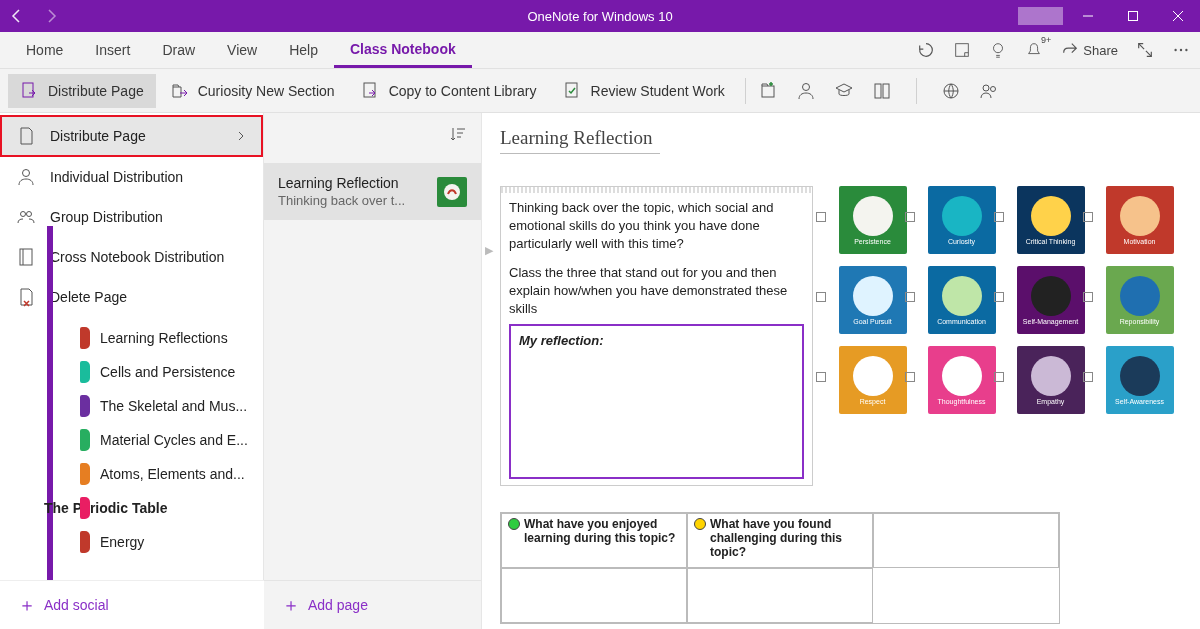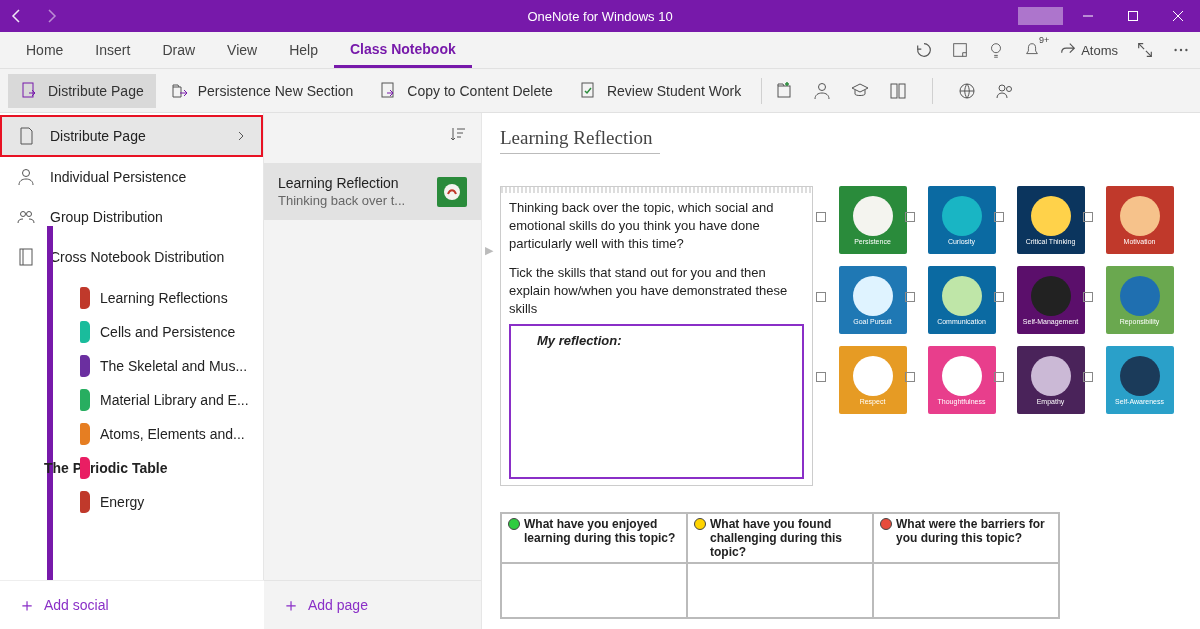--- a/index.html
+++ b/index.html
@@ -43,21 +43,21 @@
   .pagecard .badge svg { width:20px; height:20px;}
   .pagelist .addrow2 { display:flex; align-items:center; gap:8px; padding:12px 18px; color:#8a2fc7; font-size:14px; position:absolute; bottom:0; left:0; right:0; background:#f3f3f3; border-top:1px solid #e4e4e4;}
   .content { flex:1; padding:14px 18px; overflow:auto;}
   .pagetitle { font-size:19px; font-family:"Segoe UI Light","Segoe UI"; color:#444; border-bottom:1px solid #bbb; padding-bottom:4px; display:inline-block; min-width:160px;}
   .bodywrap { display:flex; gap:5px; margin-top:32px;}
   .leftbody { width:317px;}
   .qbox { border:1px solid #ccc; padding:6px 8px; font-size:13px; line-height:1.4; position:relative;}
   .qbox .handle { height:6px; background:repeating-linear-gradient(90deg,#ddd,#ddd 2px,#fff 2px,#fff 4px); margin:-6px -8px 6px -8px;}
   .tri { position:absolute; left:-16px; top:56px; color:#bbb; font-size:11px;}
   .reflect { margin-top:6px; border:2px solid #8a2fc7; height:155px; padding:6px 8px;}
-  .reflect .rh { font-weight:700; font-style:italic;margin-left:18px;}
+  .reflect .rh { font-weight:700; font-style:italic;}
   .skillgrid { display:grid; grid-template-columns:repeat(4, 85px); grid-auto-rows:76px; gap:4px; margin-left:12px;}
   .skill { position:relative; display:flex; flex-direction:column; align-items:center; justify-content:flex-start;}
   .skill .card { width:68px; height:68px; border-radius:2px; display:flex; flex-direction:column; align-items:center; justify-content:center; color:#fff; font-size:7px; padding-bottom:2px;}
   .skill .card .circ { width:40px; height:40px; border-radius:50%; margin-top:2px; display:flex; align-items:center; justify-content:center;}
   .skill .cb { position:absolute; left:-14px; top:26px; width:10px; height:10px; border:1px solid #888;}
   .questions { display:grid; grid-template-columns:1fr 1fr 1fr; border:1px solid #bbb; margin-top:26px; width:560px;}
   .questions .qh { border:1px solid #bbb; padding:3px 6px; font-size:12px; font-weight:700; display:flex; align-items:flex-start; gap:4px;}
   .questions .qb { border:1px solid #bbb; height:55px;}
   .dot { width:12px; height:12px; border-radius:50%; border:1px solid #444; flex:none; margin-top:1px;}
   svg { display:block;}
@@ -123,21 +123,21 @@
     <div class="bell-wrap">
       <svg class="ic" viewBox="0 0 20 20">
           <path d="M10 3c-3 0-4 2-4 5v3l-2 3h12l-2-3V8c0-3-1-5-4-5z" stroke="#555" fill="none"></path>
         </svg>
       <span class="badge9">9+</span>
     </div>
     <div style="display:flex;align-items:center;gap:4px">
       <svg class="ic" viewBox="0 0 20 20">
           <path d="M12 3l5 5-5 5M17 8H8c-3 0-5 2-5 5" stroke="#555" fill="none" stroke-width="1.3"></path>
         </svg>
-      <span>Atoms</span>
+      <span>Share</span>
     </div>
     <svg class="ic" viewBox="0 0 20 20">
         <path d="M3 8V3h5M17 12v5h-5" stroke="#555" fill="none" stroke-width="1.3"></path>
         <path d="M3 3l6 6M17 17l-6-6" stroke="#555" stroke-width="1.3"></path>
       </svg>
     <svg class="ic" viewBox="0 0 20 20">
         <circle cx="4" cy="10" r="1.3" fill="#555"></circle>
         <circle cx="10" cy="10" r="1.3" fill="#555"></circle>
         <circle cx="16" cy="10" r="1.3" fill="#555"></circle>
       </svg>
@@ -150,28 +150,28 @@
         <rect x="3" y="2" width="10" height="14" stroke="#7719aa" fill="none"></rect>
         <path d="M9 12l5 0M12 9l3 3-3 3" stroke="#7719aa" fill="none"></path>
       </svg>
     <span>Distribute Page</span>
   </div>
   <div class="tbtn">
     <svg width="20" height="20" viewBox="0 0 20 20">
         <path d="M3 6h8v10H3zM3 6V4h5l1 2" stroke="#555" fill="none"></path>
         <path d="M10 12h6M14 9l3 3-3 3" stroke="#7719aa" fill="none"></path>
       </svg>
-    <span>Persistence New Section</span>
+    <span>Curiosity New Section</span>
   </div>
   <div class="tbtn">
     <svg width="20" height="20" viewBox="0 0 20 20">
         <rect x="3" y="2" width="11" height="14" stroke="#555" fill="none"></rect>
         <path d="M8 12l5 0M11 9l3 3-3 3" stroke="#7719aa" fill="none"></path>
       </svg>
-    <span>Copy to Content Delete</span>
+    <span>Copy to Content Library</span>
   </div>
   <div class="tbtn">
     <svg width="20" height="20" viewBox="0 0 20 20">
         <rect x="3" y="2" width="11" height="14" stroke="#555" fill="none"></rect>
         <path d="M6 10l2 2 4-5" stroke="#2a8b3b" fill="none" stroke-width="1.5"></path>
       </svg>
     <span>Review Student Work</span>
   </div>
   <div class="vsep"></div>
   <div class="rightgroup" style="margin-left:4px">
@@ -216,53 +216,60 @@
       <span>Distribute Page</span>
       <svg width="12" height="12" style="margin-left:auto" viewBox="0 0 12 12">
           <path d="M4 2l4 4-4 4" stroke="#555" fill="none"></path>
         </svg>
     </div>
     <div class="mhdr">
       <svg class="ic" viewBox="0 0 20 20">
           <circle cx="10" cy="6" r="3.5" stroke="#555" fill="none"></circle>
           <path d="M3 18c0-4 3-6 7-6s7 2 7 6" stroke="#555" fill="none"></path>
         </svg>
-      <span>Individual Persistence</span>
+      <span>Individual Distribution</span>
     </div>
     <div class="mhdr">
       <svg class="ic" viewBox="0 0 20 20">
           <circle cx="7" cy="7" r="2.5" stroke="#555" fill="none"></circle>
           <circle cx="13" cy="7" r="2.5" stroke="#555" fill="none"></circle>
           <path d="M2 16c0-3 2-4 5-4M18 16c0-3-2-4-5-4" stroke="#555" fill="none"></path>
         </svg>
       <span>Group Distribution</span>
     </div>
     <div class="mhdr">
       <svg class="ic" viewBox="0 0 20 20">
           <rect x="4" y="2" width="12" height="16" stroke="#555" fill="none"></rect>
           <line x1="7" y1="2" x2="7" y2="18" stroke="#555"></line>
         </svg>
       <span>Cross Notebook Distribution</span>
     </div>
+    <div class="mhdr">
+      <svg class="ic" viewBox="0 0 20 20">
+          <path d="M5 2h8l3 3v13H5z" stroke="#555" fill="none"></path>
+          <path d="M8 14l5 5M13 14l-5 5" stroke="#c0392b" stroke-width="1.5"></path>
+        </svg>
+      <span>Delete Page</span>
+    </div>
     <div class="sections" id="sections-holder">
         <div class="section-row">
           <span class="sectab" style="background:#c0392b"></span>
           <span class="label">Learning Reflections</span>
         </div>
         <div class="section-row">
           <span class="sectab" style="background:#1abc9c"></span>
           <span class="label">Cells and Persistence</span>
         </div>
         <div class="section-row">
           <span class="sectab" style="background:#6b2fa0"></span>
           <span class="label">The Skeletal and Mus...</span>
         </div>
         <div class="section-row">
           <span class="sectab" style="background:#27ae60"></span>
-          <span class="label">Material Library and E...</span>
+          <span class="label">Material Cycles and E...</span>
         </div>
         <div class="section-row">
           <span class="sectab" style="background:#e67e22"></span>
           <span class="label">Atoms, Elements and...</span>
         </div>
         <div class="section-row bold">
           <span class="sectab" style="background:#e91e63"></span>
           <span class="label">The Periodic Table</span>
         </div>
         <div class="section-row">
@@ -303,21 +310,21 @@
   <div class="content">
     <div class="pagetitle">Learning Reflection</div>
 
     <div class="bodywrap">
       <div class="leftbody">
         <div class="qbox">
           <div class="handle"></div>
           <div>Thinking back over the topic, which social and emotional skills do you think you have done particularly well with this time?</div>
           <div style="height:10px"></div>
           <span class="tri">▶</span>
-          <div>Tick the skills that stand out for you and then explain how/when you have demonstrated these skills</div>
+          <div>Class the three that stand out for you and then explain how/when you have demonstrated these skills</div>
           <div class="reflect">
             <span class="rh">My reflection:</span>
           </div>
         </div>
       </div>
       <div>
         <div class="skillgrid" id="skillgrid">
             <div class="skill">
               <div class="cb"></div>
               <div class="card" style="background:#2a8b3b">
@@ -408,22 +415,18 @@
 
     <div class="questions">
       <div class="qh">
           <span class="dot" style="background:#2ecc40"></span>
           <span>What have you enjoyed learning during this topic?</span>
         </div>
       <div class="qh">
           <span class="dot" style="background:#ffd400"></span>
           <span>What have you found challenging during this topic?</span>
         </div>
-      <div class="qh">
-          <span class="dot" style="background:#e74c3c"></span>
-          <span>What were the barriers for you during this topic?</span>
-        </div>
       <div class="qb"></div>
       <div class="qb"></div>
       <div class="qb"></div>
     </div>
   </div>
 </div>
 
 </body></html>

